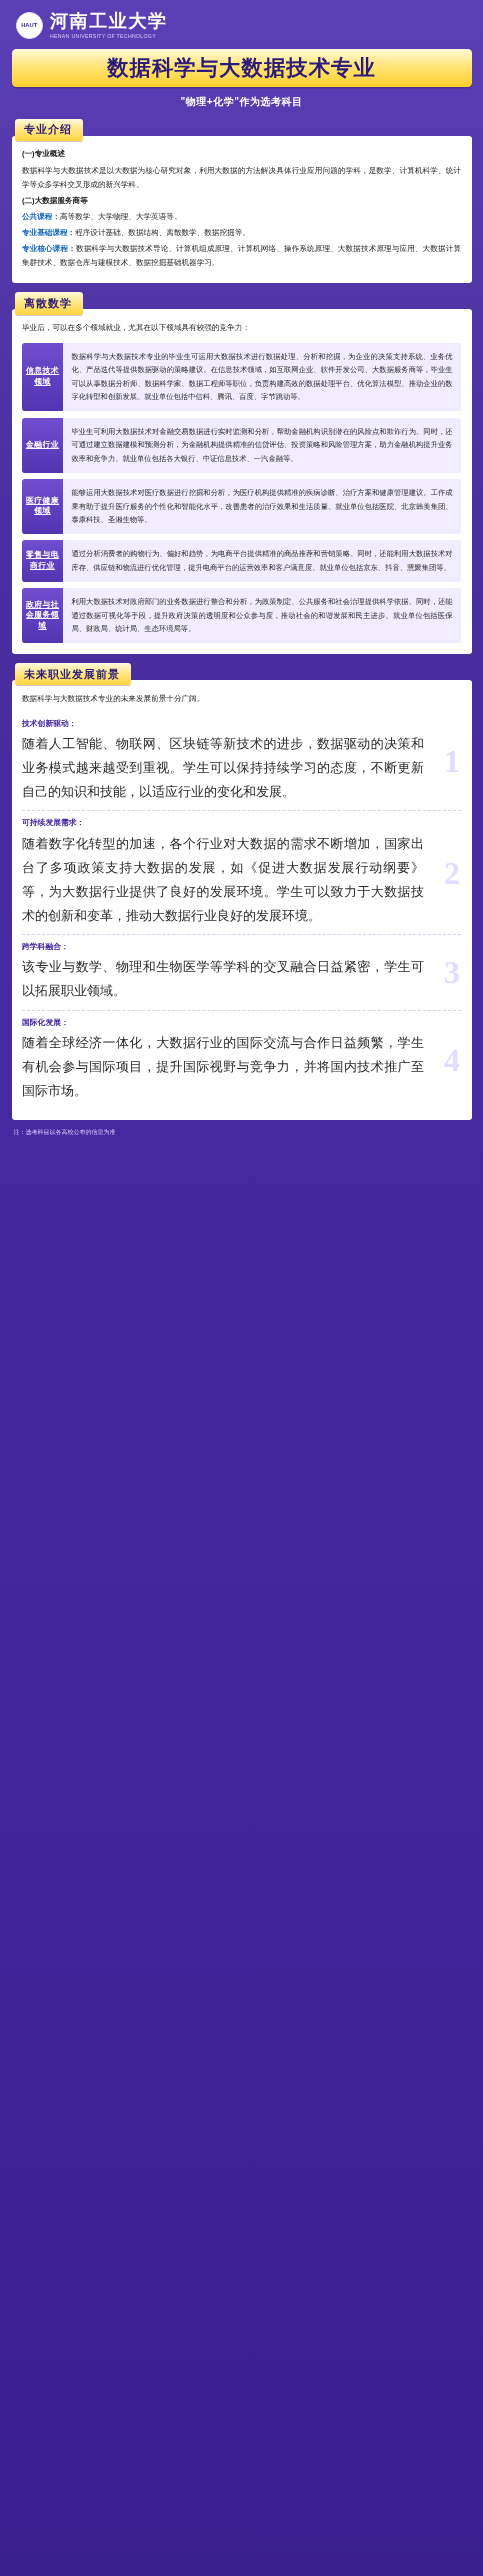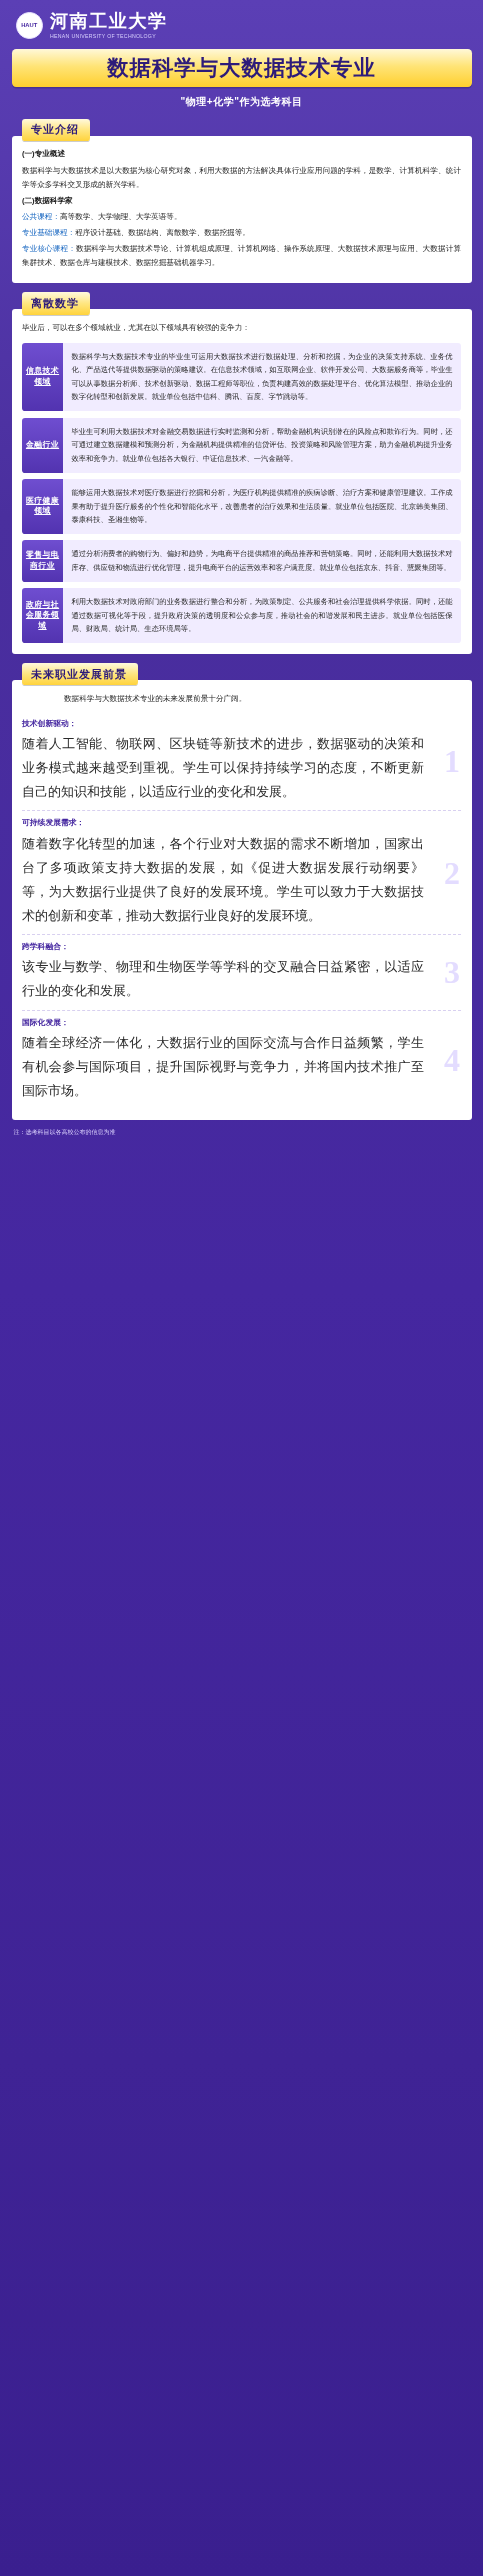--- a/index.html
+++ b/index.html
@@ -64,36 +64,36 @@
     display: inline-block;
     background: linear-gradient(180deg,#fff9dd 0%, #ffe680 50%, #ffd33c 100%);
     color: #2d1b7a;
     font-size: 11px; font-weight: bold;
     padding: 3.7px 11.5px 3.7px 9.4px;
     border-radius: 3.1px;
     letter-spacing: 1px;
     box-shadow: 0 1px 0 rgba(0,0,0,0.2);
     position: relative;
     margin-bottom: -5.2px;
-    margin-left: 10px;
+    margin-left: 3px;
     z-index: 3;
   }
   .sec-body {
     background: #ffffff;
     border-radius: 3px;
     padding: 11.5px 10.5px 10.5px 10.5px;
     position: relative;
     z-index: 1;
   }
   .para {
     font-size: 7.6px; color: #252525; line-height: 1.85; text-align: justify;
     margin-bottom: 2.1px;
   }
   .lead { font-weight: bold; color: #1a1a1a; }
-  .blue-lead { color: #1565c0; font-weight: normal; }
+  .blue-lead { color: #1565c0; font-weight: bold; }
   
   .emp-intro {
     font-size: 7.6px; color: #252525; line-height: 1.9; margin-bottom: 7.3px;
   }
   .emp-rows { display: flex; flex-direction: column; gap: 6.3px; }
   .emp-row { display: flex; align-items: stretch; }
   .emp-tag {
     flex: 0 0 41px;
     background: linear-gradient(180deg,#6f4ed0 0%, #5233b0 100%);
     color: #ffffff;
@@ -108,21 +108,21 @@
   }
   .emp-text {
     flex: 1 1 auto;
     background: #f1ecff;
     border-radius: 0 3.1px 3.1px 0;
     padding: 7.3px 8.4px;
     font-size: 7.3px; color: #2a2a2a; line-height: 1.85; text-align: justify;
   }
   
   .future-intro {
-    font-size: 7.6px; color: #252525; line-height: 1.9; margin-bottom: 5.2px; margin-left: 42px;
+    font-size: 7.6px; color: #252525; line-height: 1.9; margin-bottom: 5.2px;
   }
   .fut-item { position: relative; padding: 6.3px 37px 6.3px 0; }
   .fut-item + .fut-item { border-top: 0.5px dashed #d8d0f0; }
   .fut-title { color: #4527a0; font-weight: bold; font-size: 7.8px; margin-bottom: 3.1px; }
   .fut-text { font-size: 13px; color: #2a2a2a; line-height: 1.85; text-align: justify; }
   .fut-num {
     position: absolute; right: 1px; top: 50%; transform: translateY(-50%);
     font-size: 32px; font-weight: bold; color: #e3dcff;
     font-family: "Liberation Serif", serif;
     line-height: 1;
@@ -149,41 +149,41 @@
   <div class="title-banner">
     <div class="main-title">数据科学与大数据技术专业</div>
   </div>
   <div class="subtitle">"物理+化学"作为选考科目</div>
 
   <div class="section">
     <div class="sec-head">专业介绍</div>
     <div class="sec-body">
       <div class="para lead">(一)专业概述</div>
       <div class="para">数据科学与大数据技术是以大数据为核心研究对象，利用大数据的方法解决具体行业应用问题的学科，是数学、计算机科学、统计学等众多学科交叉形成的新兴学科。</div>
-      <div class="para lead">(二)数据科学家</div>
+      <div class="para lead">(二)大数据服务商等</div>
       <div class="para">
         <span class="blue-lead">公共课程：</span><span>高等数学、大学物理、大学英语等。</span>
       </div>
       <div class="para">
         <span class="blue-lead">专业基础课程：</span><span>程序设计基础、数据结构、离散数学、数据挖掘等。</span>
       </div>
       <div class="para">
         <span class="blue-lead">专业核心课程：</span><span>数据科学与大数据技术导论、计算机组成原理、计算机网络、操作系统原理、大数据技术原理与应用、大数据计算集群技术、数据仓库与建模技术、数据挖掘基础机器学习。</span>
       </div>
     </div>
   </div>
 
   <div class="section">
     <div class="sec-head">离散数学</div>
     <div class="sec-body">
       <div class="emp-intro">毕业后，可以在多个领域就业，尤其在以下领域具有较强的竞争力：</div>
       <div class="emp-rows">
         <div class="emp-row">
           <div class="emp-tag">信息技术领域</div>
-          <div class="emp-text">数据科学与大数据技术专业的毕业生可运用大数据技术进行数据处理、分析和挖掘，为企业的决策支持系统、业务优化、产品迭代等提供数据驱动的策略建议。在信息技术领域，如互联网企业、软件开发公司、大数据服务商等，毕业生可以从事数据分析师、技术创新驱动、数据工程师等职位，负责构建高效的数据处理平台、优化算法模型、推动企业的数字化转型和创新发展。就业单位包括中信科、腾讯、百度、字节跳动等。</div>
+          <div class="emp-text">数据科学与大数据技术专业的毕业生可运用大数据技术进行数据处理、分析和挖掘，为企业的决策支持系统、业务优化、产品迭代等提供数据驱动的策略建议。在信息技术领域，如互联网企业、软件开发公司、大数据服务商等，毕业生可以从事数据分析师、数据科学家、数据工程师等职位，负责构建高效的数据处理平台、优化算法模型、推动企业的数字化转型和创新发展。就业单位包括中信科、腾讯、百度、字节跳动等。</div>
         </div>
         <div class="emp-row">
           <div class="emp-tag">金融行业</div>
           <div class="emp-text">毕业生可利用大数据技术对金融交易数据进行实时监测和分析，帮助金融机构识别潜在的风险点和欺诈行为。同时，还可通过建立数据建模和预测分析，为金融机构提供精准的信贷评估、投资策略和风险管理方案，助力金融机构提升业务效率和竞争力。就业单位包括各大银行、中证信息技术、一汽金融等。</div>
         </div>
         <div class="emp-row">
           <div class="emp-tag">医疗健康领域</div>
           <div class="emp-text">能够运用大数据技术对医疗数据进行挖掘和分析，为医疗机构提供精准的疾病诊断、治疗方案和健康管理建议。工作成果有助于提升医疗服务的个性化和智能化水平，改善患者的治疗效果和生活质量。就业单位包括医院、北京韩美集团、泰康科技、圣湘生物等。</div>
         </div>
         <div class="emp-row">
@@ -208,21 +208,21 @@
         <div class="fut-text">随着人工智能、物联网、区块链等新技术的进步，数据驱动的决策和业务模式越来越受到重视。学生可以保持持续学习的态度，不断更新自己的知识和技能，以适应行业的变化和发展。</div>
         <div class="fut-num">1</div>
       </div>
       <div class="fut-item">
         <div class="fut-title">可持续发展需求：</div>
         <div class="fut-text">随着数字化转型的加速，各个行业对大数据的需求不断增加，国家出台了多项政策支持大数据的发展，如《促进大数据发展行动纲要》等，为大数据行业提供了良好的发展环境。学生可以致力于大数据技术的创新和变革，推动大数据行业良好的发展环境。</div>
         <div class="fut-num">2</div>
       </div>
       <div class="fut-item">
         <div class="fut-title">跨学科融合：</div>
-        <div class="fut-text">该专业与数学、物理和生物医学等学科的交叉融合日益紧密，以适应行业的变化和发展。</div>
+        <div class="fut-text">该专业与数学、物理和生物医学等学科的交叉融合日益紧密，学生可以拓展职业领域。</div>
         <div class="fut-num">3</div>
       </div>
       <div class="fut-item">
         <div class="fut-title">国际化发展：</div>
         <div class="fut-text">随着全球经济一体化，大数据行业的国际交流与合作日益频繁，学生有机会参与国际项目，提升国际视野与竞争力，并将国内技术推广至国际市场。</div>
         <div class="fut-num">4</div>
       </div>
     </div>
   </div>
 

